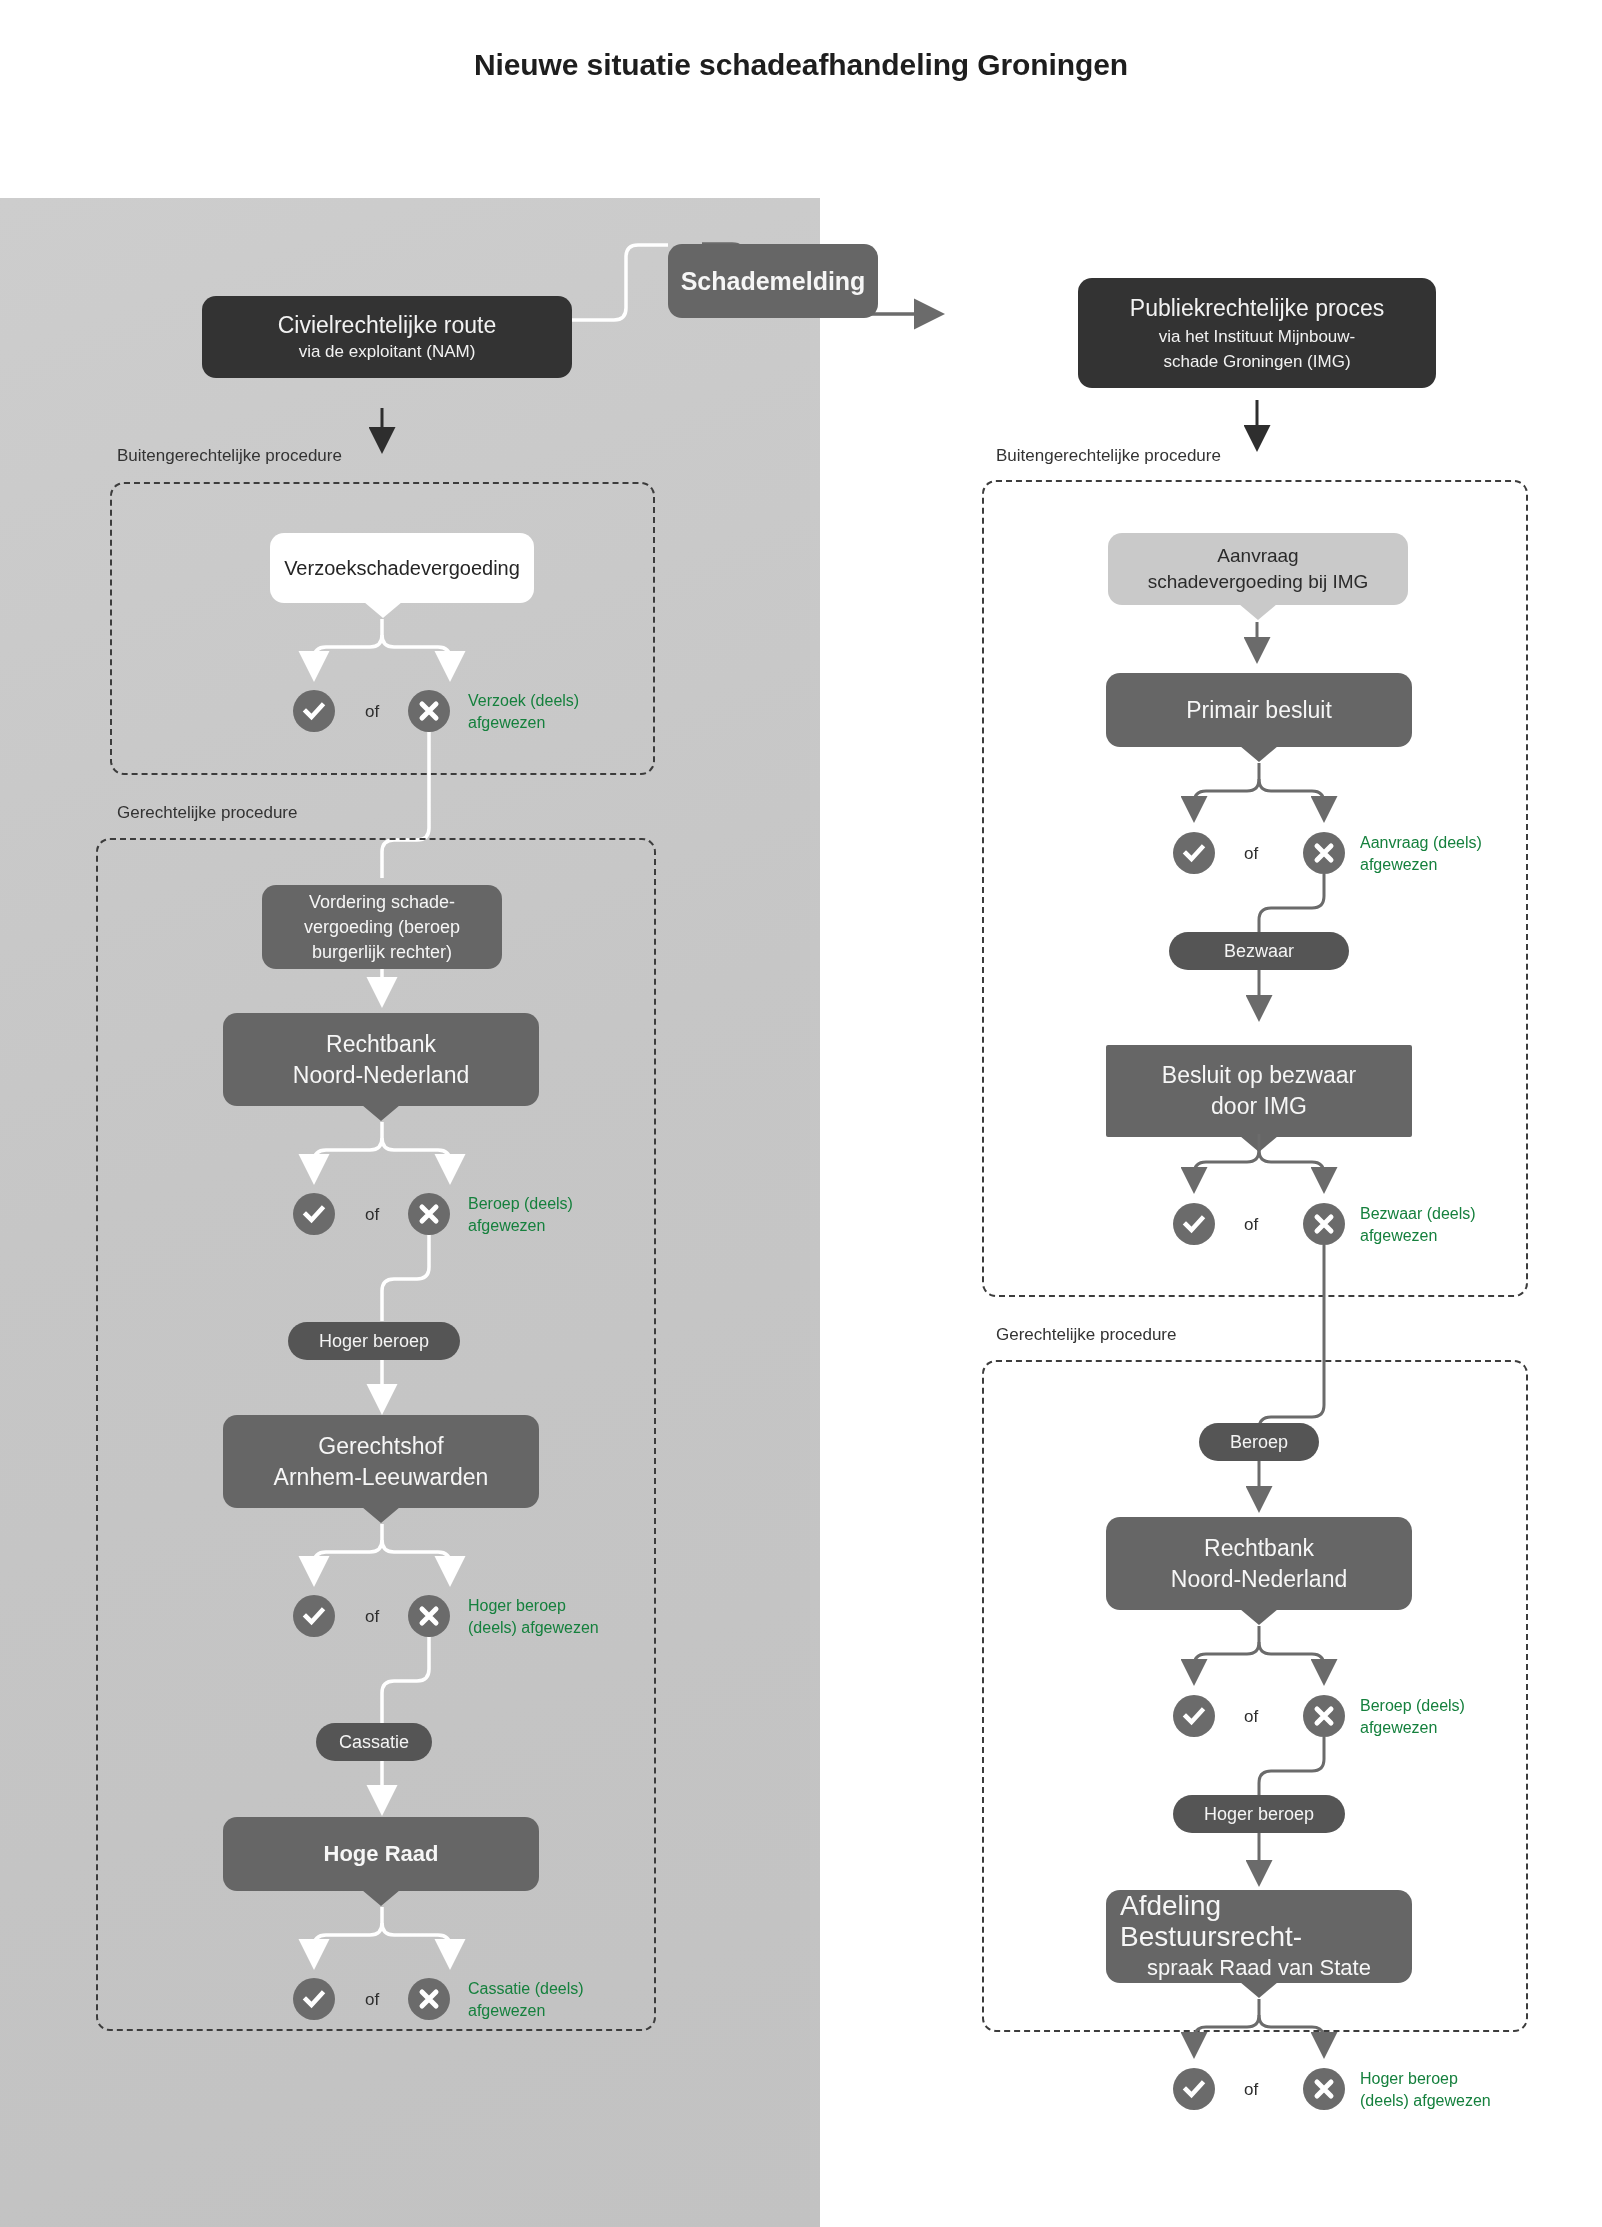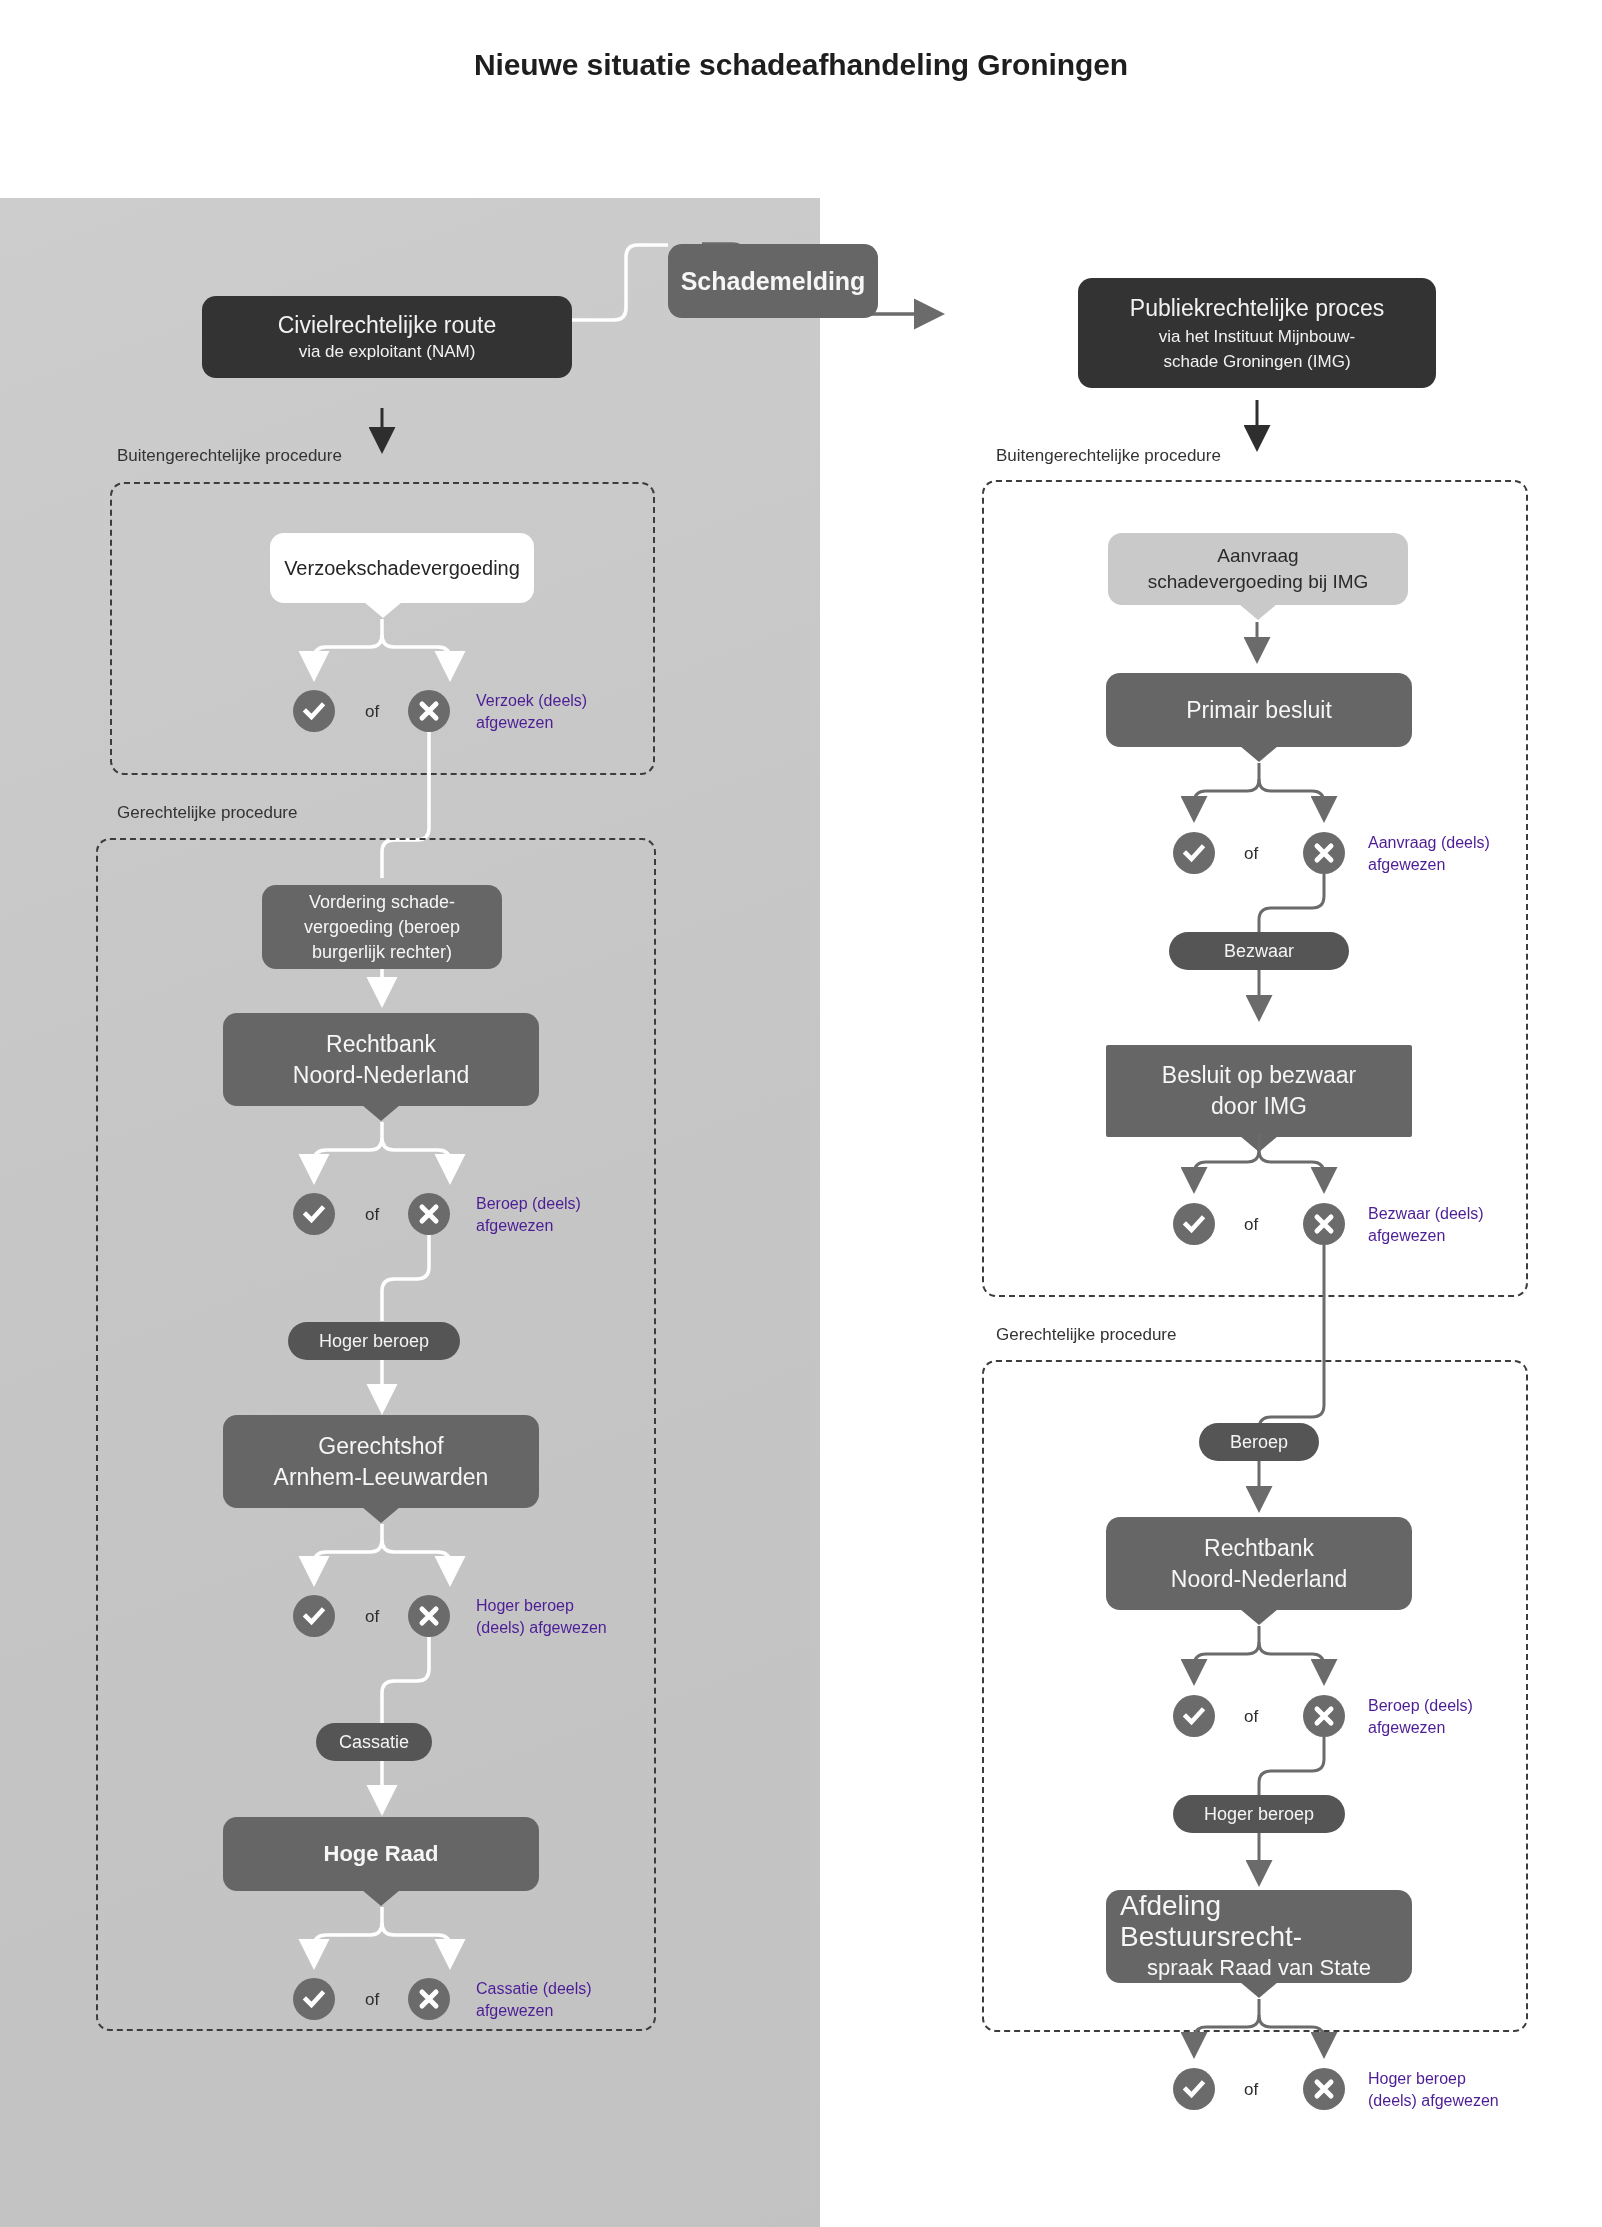--- a/index.html
+++ b/index.html
@@ -65,21 +65,21 @@
     border:2px dashed #3c3c3c;border-radius:14px;
   }
   .dashlabel{position:absolute;font-size:17px;color:#333;white-space:nowrap;}
 
   .badge{
     position:absolute;width:42px;height:42px;border-radius:50%;
     background:#6b6b6b;display:flex;align-items:center;justify-content:center;
   }
   .badge svg{display:block;}
   .oftext{position:absolute;font-size:17px;color:#2e2e2e;}
-  .sidenote{position:absolute;font-size:16px;line-height:22px;color:#4c1d95;margin-left:8px;}
+  .sidenote{position:absolute;font-size:16px;line-height:22px;color:#15803d;}
 
   svg.conn{position:absolute;overflow:visible;pointer-events:none;}
 </style>
 </head>
 <body>
 
 <div id="header">
   <div id="page-title">Nieuwe situatie schadeafhandeling Groningen</div>
   <div id="header-rule"></div>
 </div>

